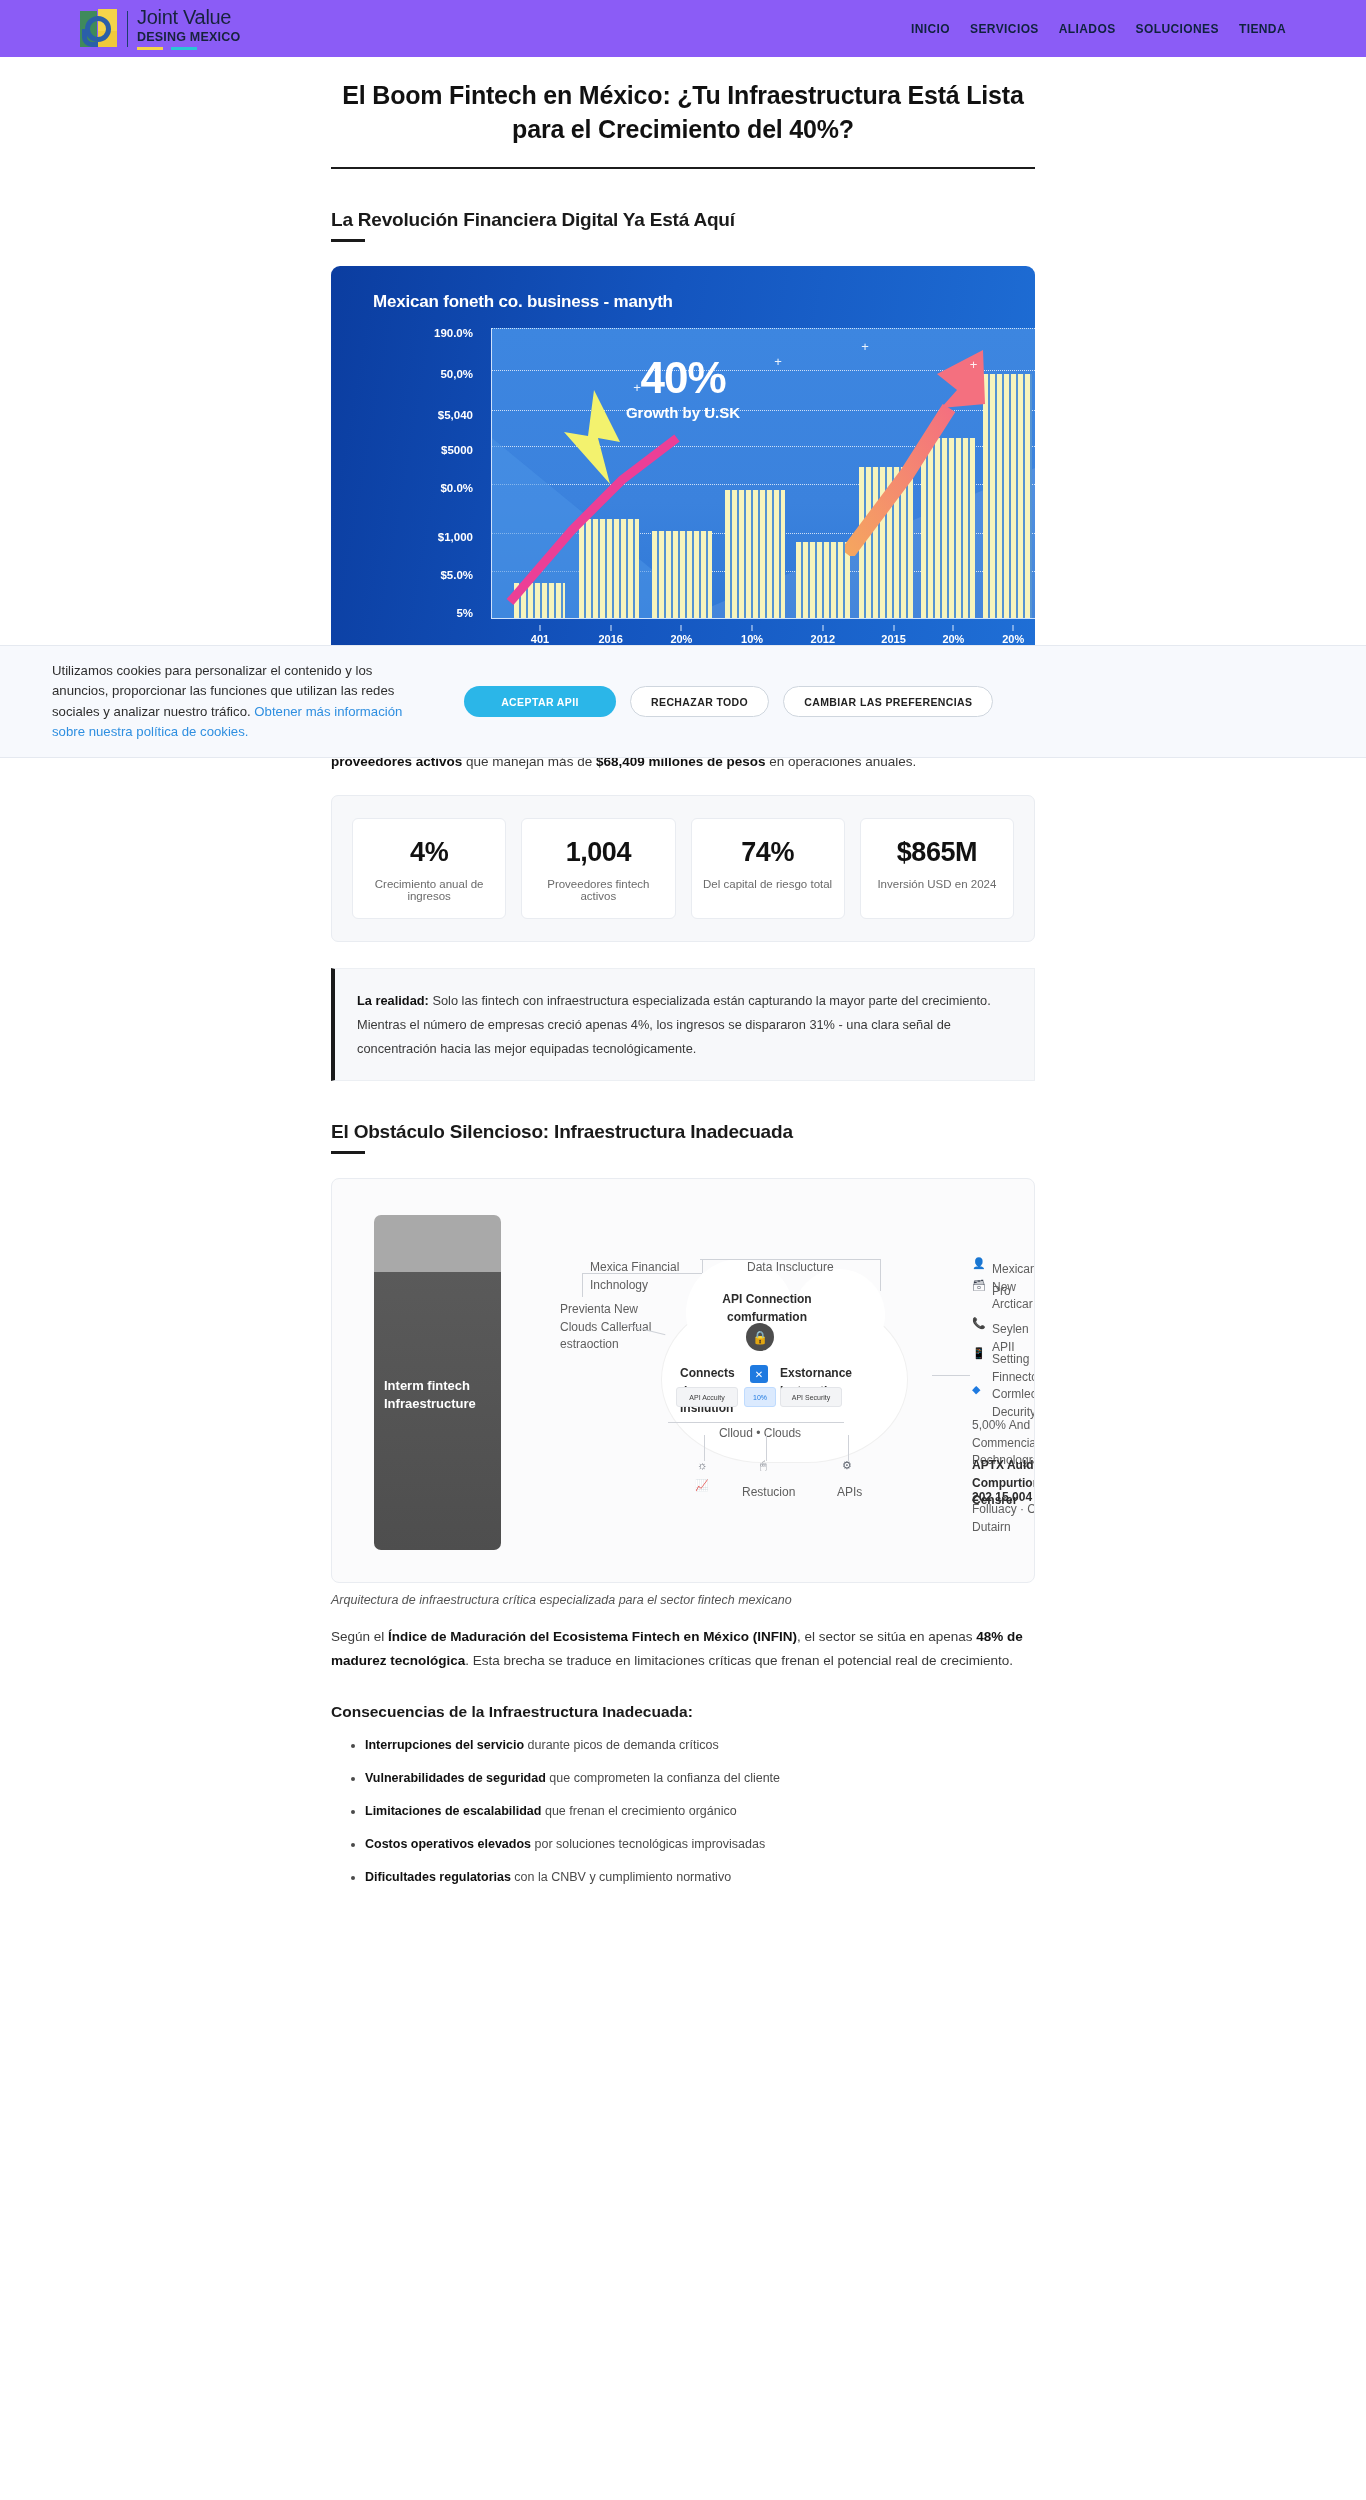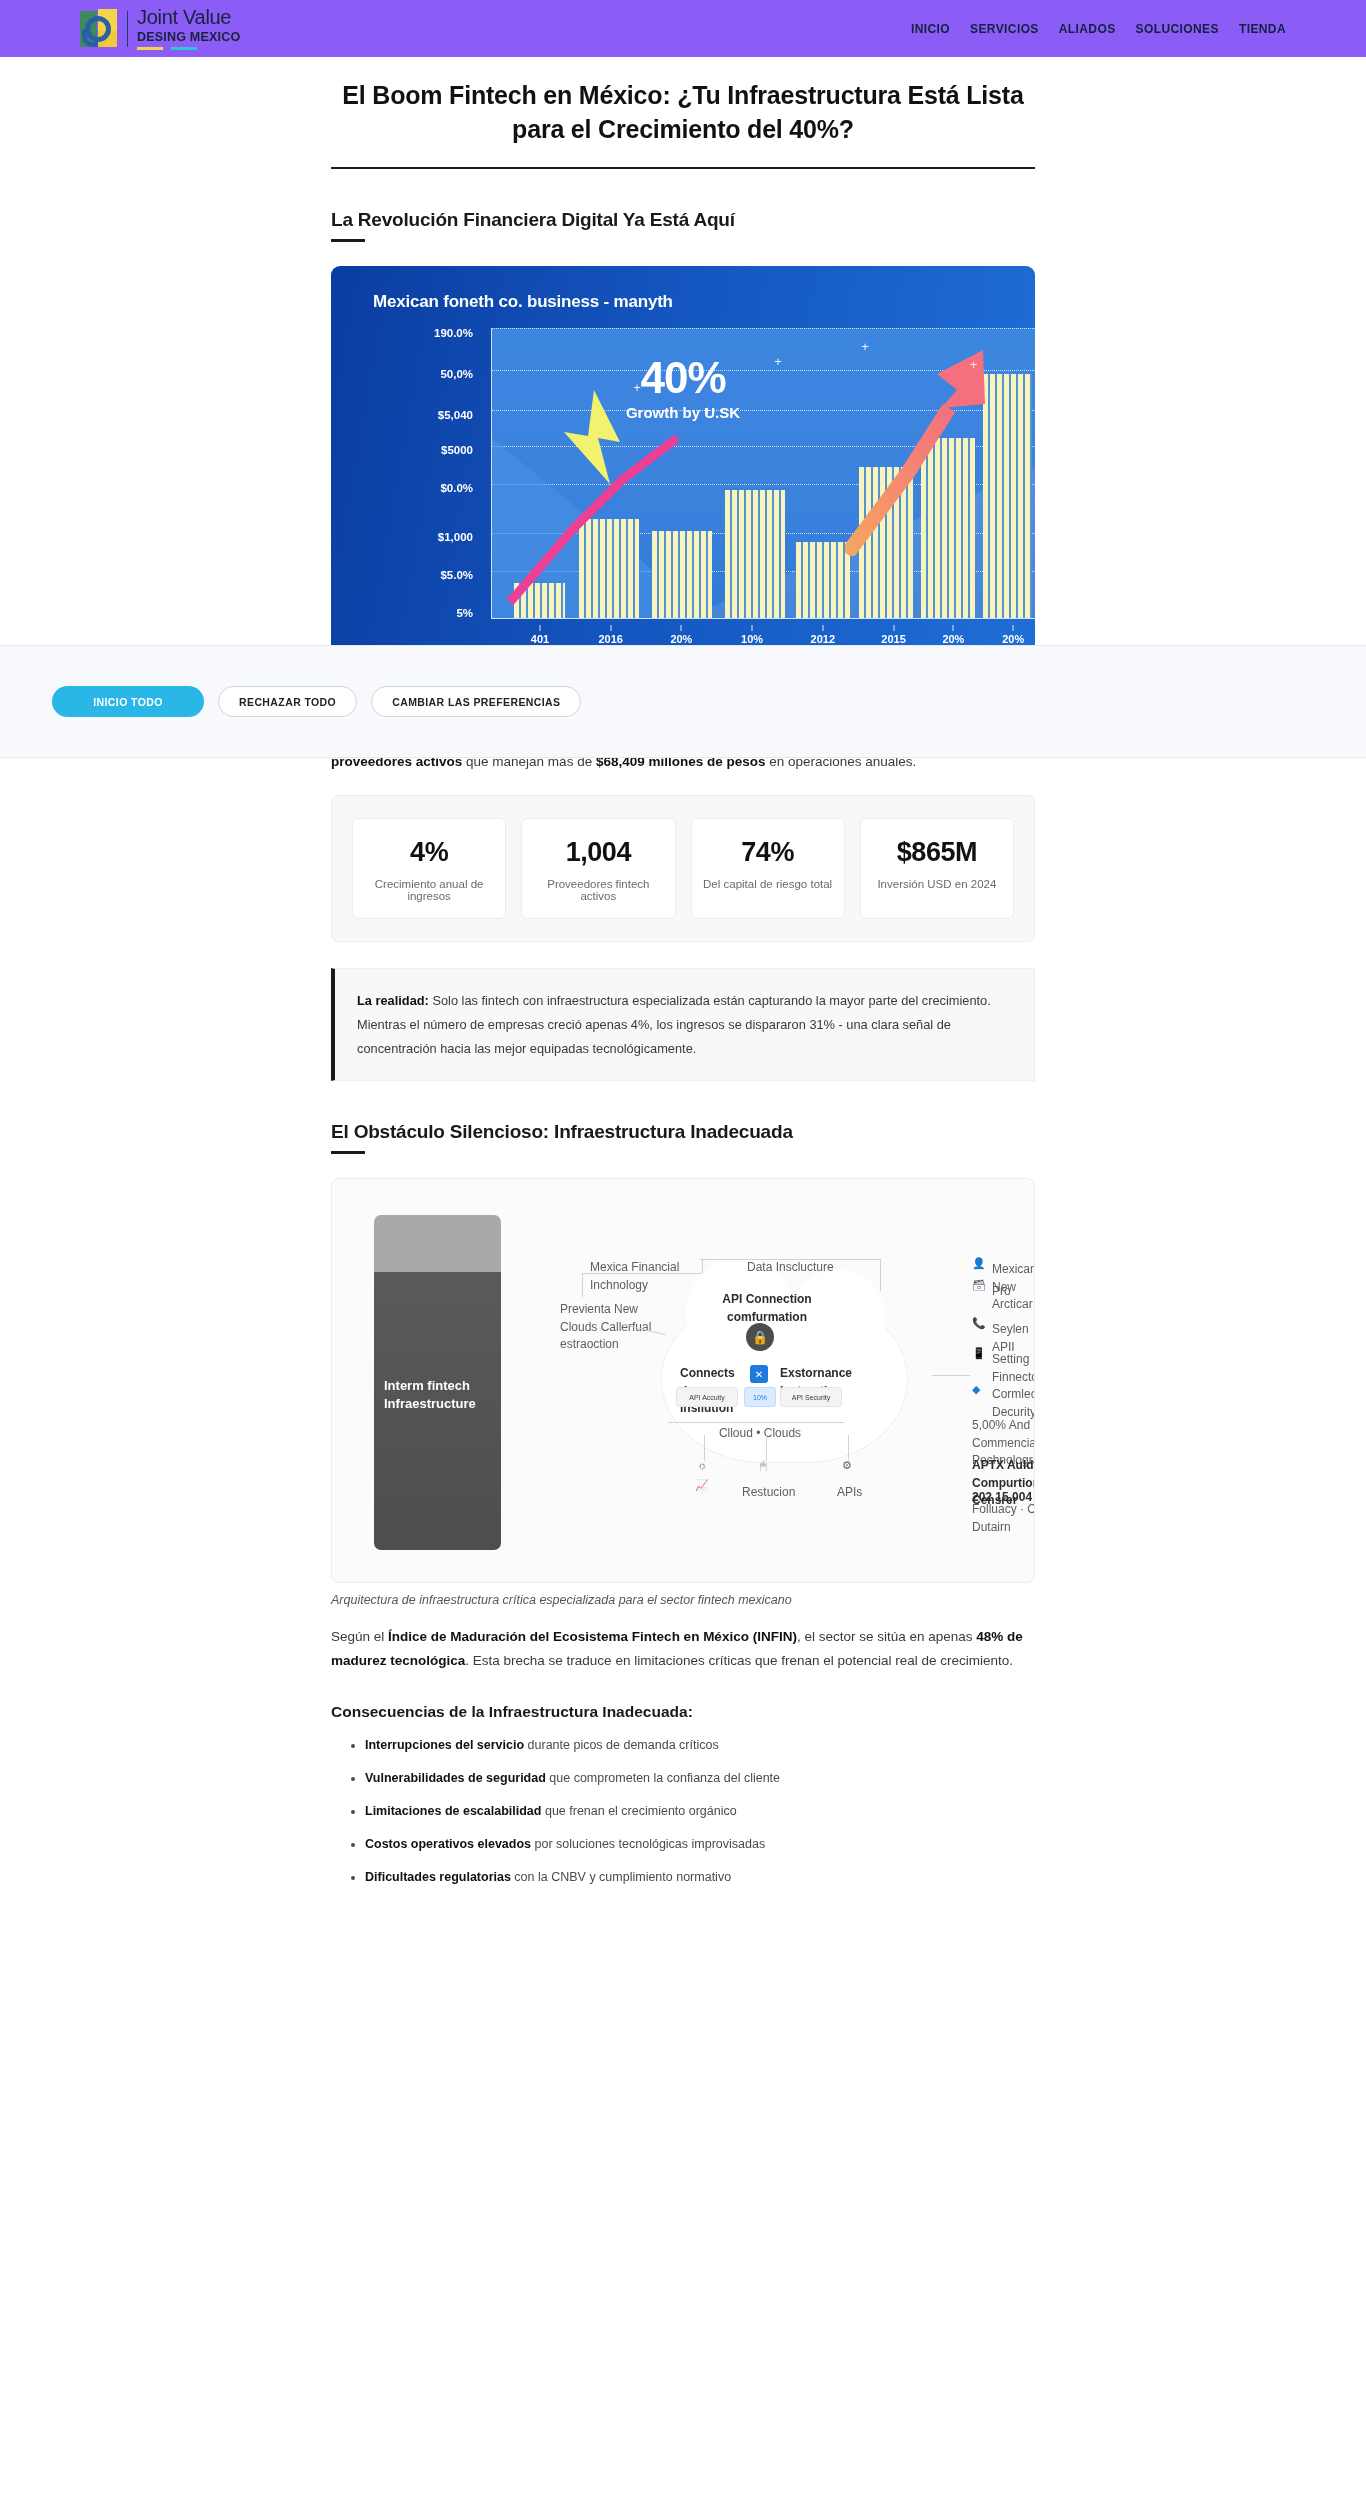--- a/index.html
+++ b/index.html
@@ -430,18 +430,21 @@
       <li><b>Vulnerabilidades de seguridad</b><span> que comprometen la confianza del cliente</span></li>
       <li><b>Limitaciones de escalabilidad</b><span> que frenan el crecimiento orgánico</span></li>
       <li><b>Costos operativos elevados</b><span> por soluciones tecnológicas improvisadas</span></li>
       <li><b>Dificultades regulatorias</b><span> con la CNBV y cumplimiento normativo</span></li>
     </ul>
 
   </div>
 </main>
 
 <div class="cookie-banner">
+  <div class="cookie-text">
+    <span>Utilizamos cookies para personalizar el contenido y los anuncios, proporcionar las funciones que utilizan las redes sociales y analizar nuestro tráfico. </span><a href="#">Obtener más información sobre nuestra política de cookies.</a>
+  </div>
   <div class="cookie-actions">
-    <div class="btn btn-accept">INICIO TODO</div>
+    <div class="btn btn-accept">ACEPTAR APII</div>
     <div class="btn btn-outline">RECHAZAR TODO</div>
     <div class="btn btn-outline wide">CAMBIAR LAS PREFERENCIAS</div>
   </div>
 </div>
 
 </body></html>

